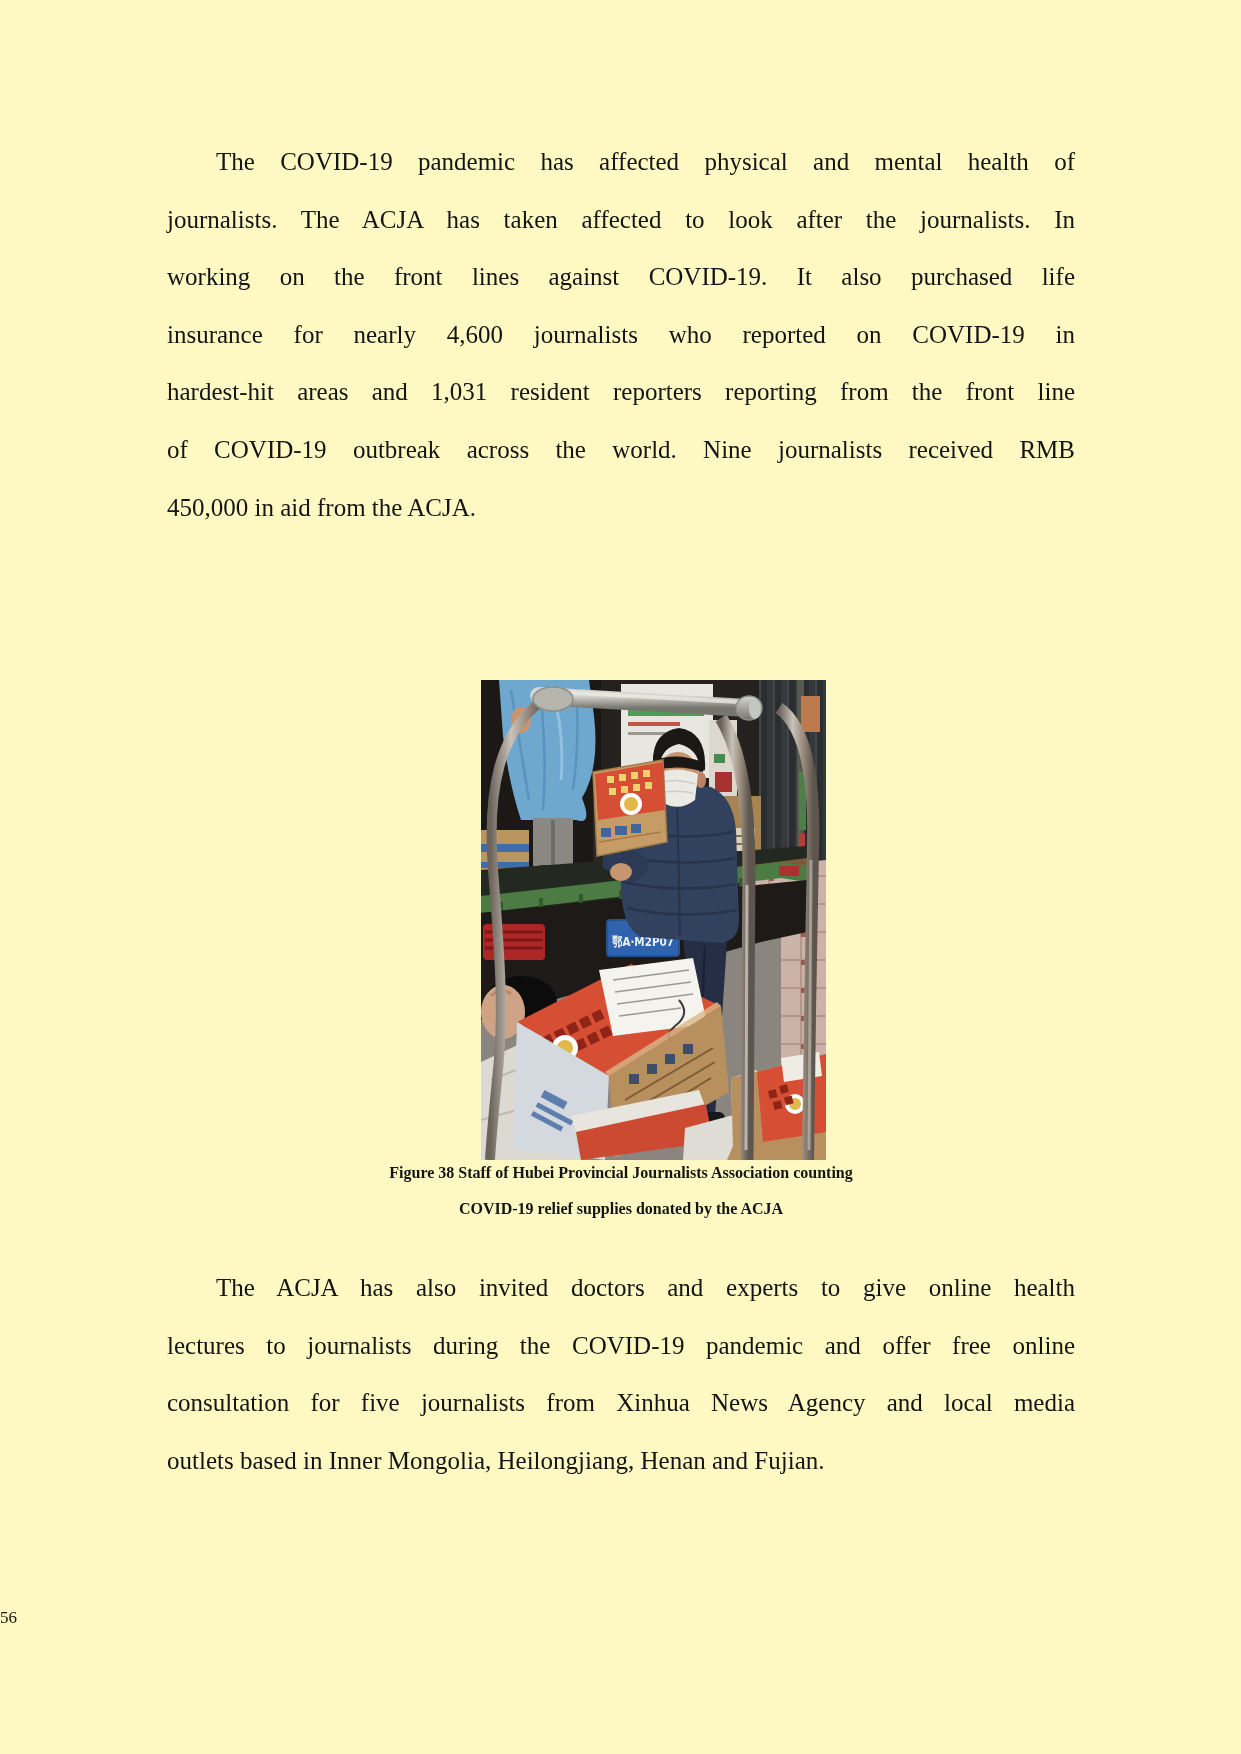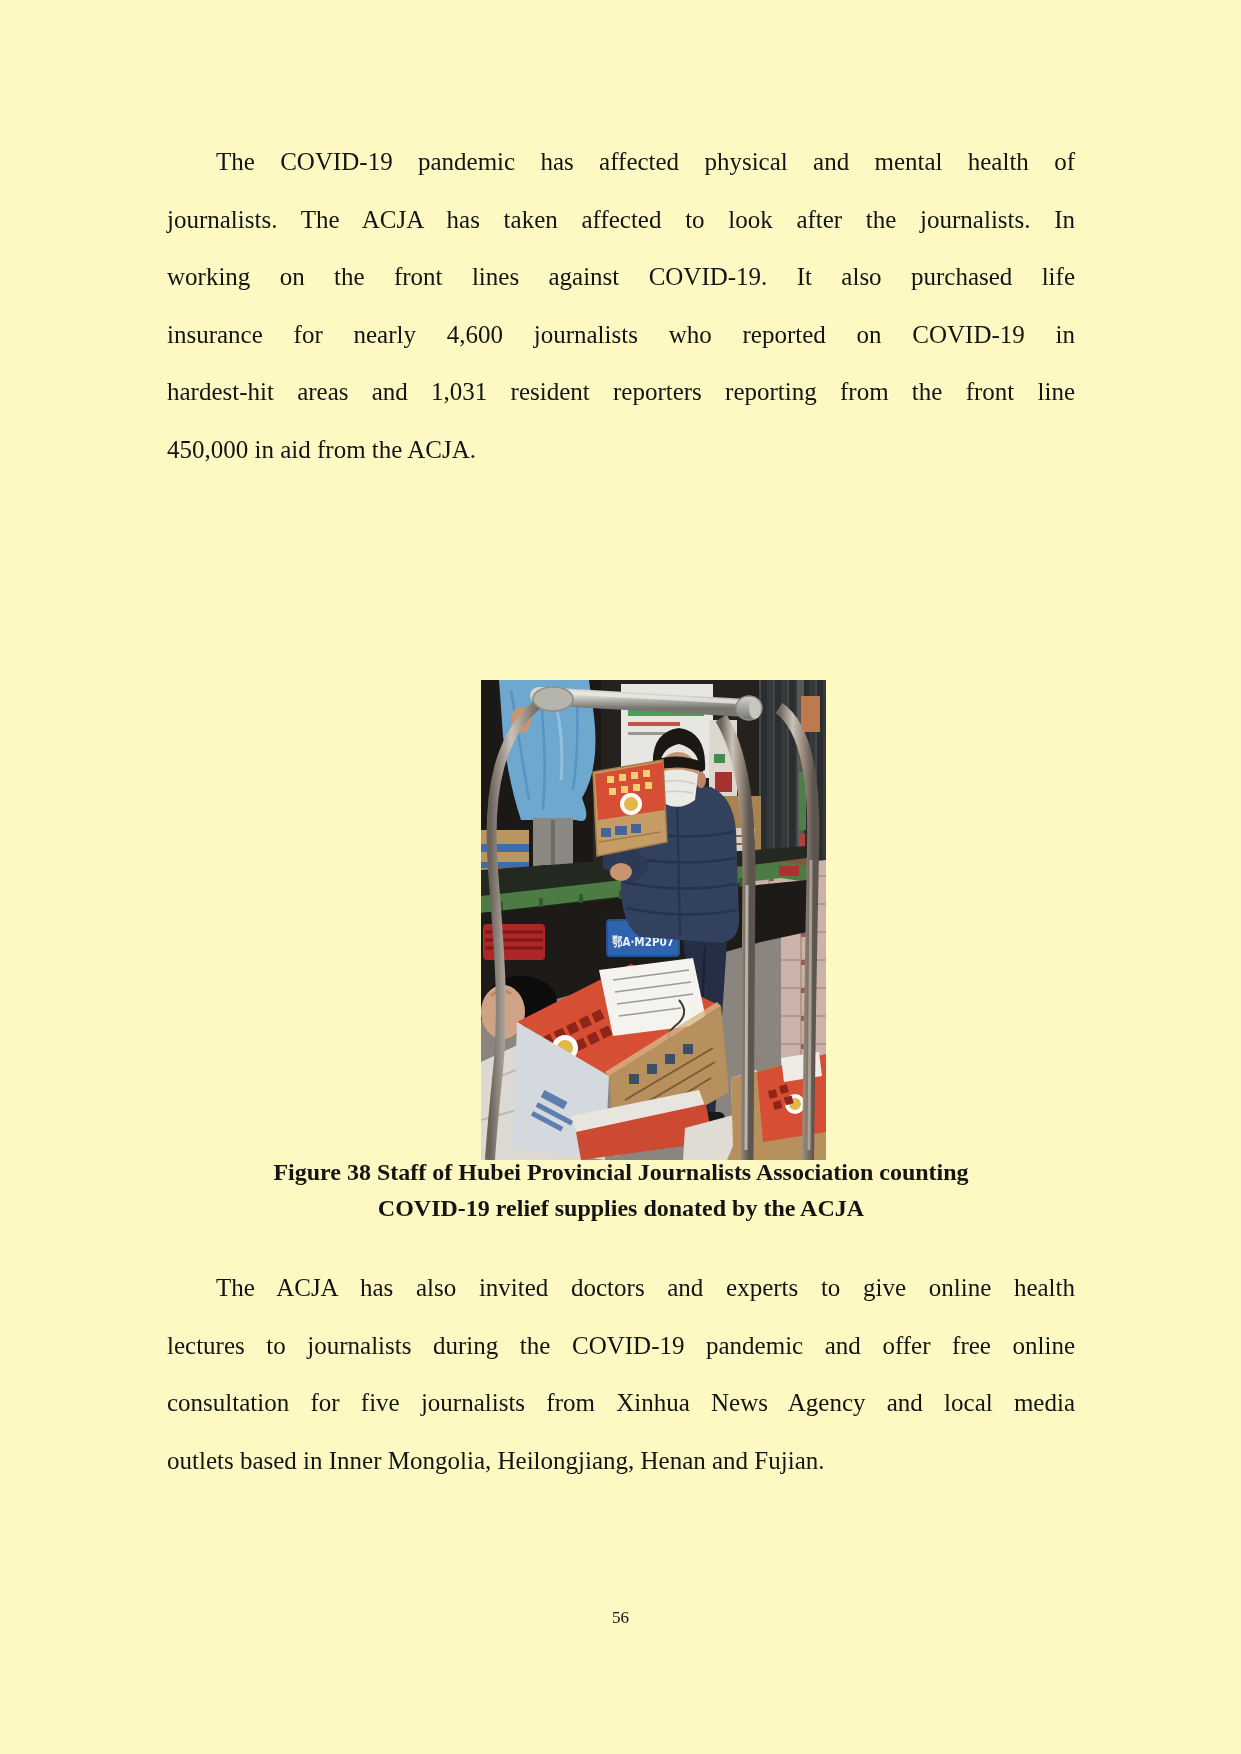--- a/index.html
+++ b/index.html
@@ -10,35 +10,36 @@
   .para{position:absolute; left:167px; width:908px; font-size:25px; line-height:57.6px;}
   .line{display:block;}
   .line.just{text-align:justify; text-align-last:justify;}
   .line.indent{text-indent:49px;}
   #para1{top:133px;}
   #para2{top:1259px;}
   .photo{position:absolute; left:473px; top:672px; width:345px; height:480px; margin:0; padding:8px;}
   .photo svg{display:block; width:345px; height:480px;}
   .caption{
     position:absolute; left:167px; top:1155px; width:908px;
-    text-align:center; font-weight:bold; font-size:24px; line-height:35.5px;
+    text-align:center; font-weight:bold; font-size:16px; line-height:35.5px;
   }
-  .pagenum{position:absolute; left:0; top:1608px; width:1241px; text-align:center; font-size:17px;}
+  .pagenum{position:absolute; left:0; top:1608px; width:1241px; text-align:left; font-size:17px;}
 </style>
 </head>
 <body>
 
 <div class="sheet">
 
   <section class="para" id="para1">
     <div class="line just indent">The COVID-19 pandemic has affected physical and mental health of</div>
     <div class="line just">journalists. The ACJA has taken affected to look after the journalists. In</div>
     <div class="line just">working on the front lines against COVID-19. It also purchased life</div>
     <div class="line just">insurance for nearly 4,600 journalists who reported on COVID-19 in</div>
     <div class="line just">hardest-hit areas and 1,031 resident reporters reporting from the front line</div>
+    <div class="line just">of COVID-19 outbreak across the world. Nine journalists received RMB</div>
     <div class="line">450,000 in aid from the ACJA.</div>
   </section>
 
   <figure class="photo">
     <svg viewBox="0 0 345 480" xmlns="http://www.w3.org/2000/svg">
       <defs>
         <linearGradient id="silver" x1="0" y1="0" x2="0" y2="1">
           <stop offset="0" stop-color="#d6d6d0"></stop>
             <stop offset="0.45" stop-color="#a9a9a2"></stop>
             <stop offset="1" stop-color="#76766f"></stop>

